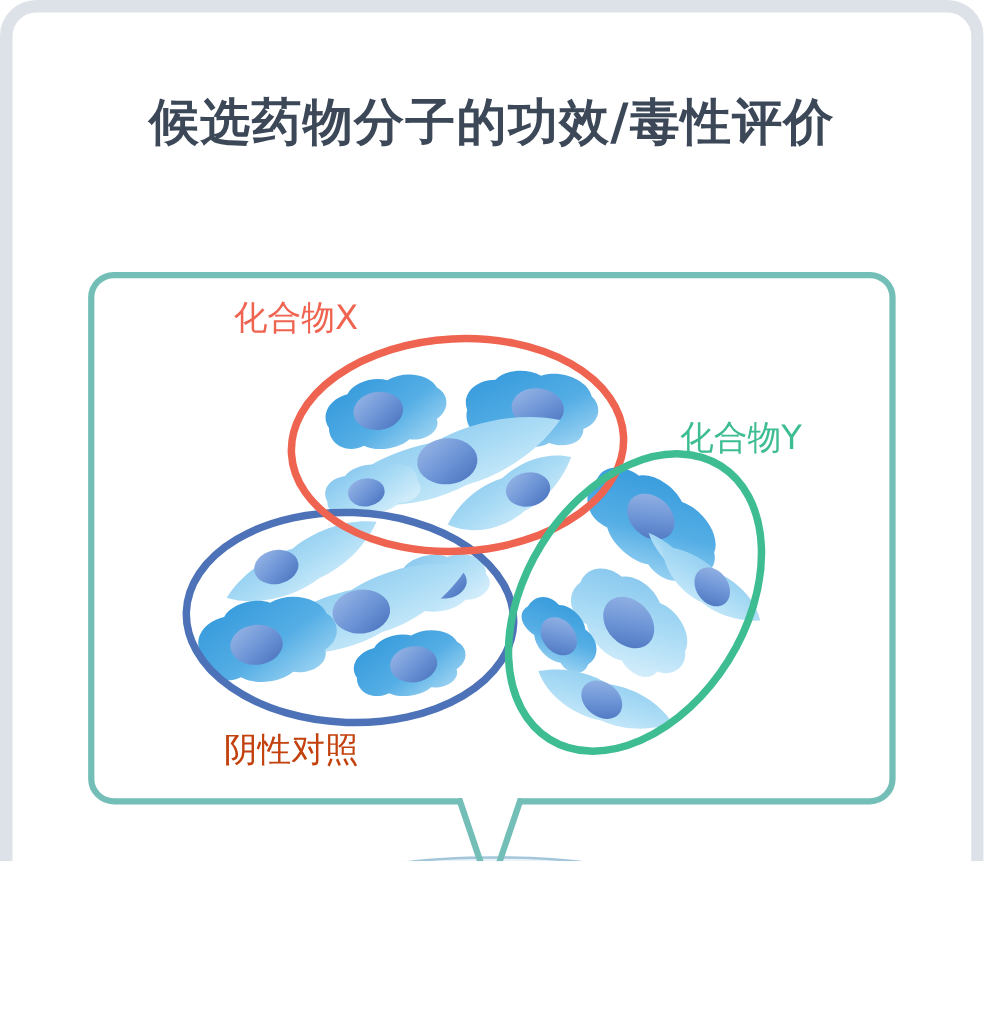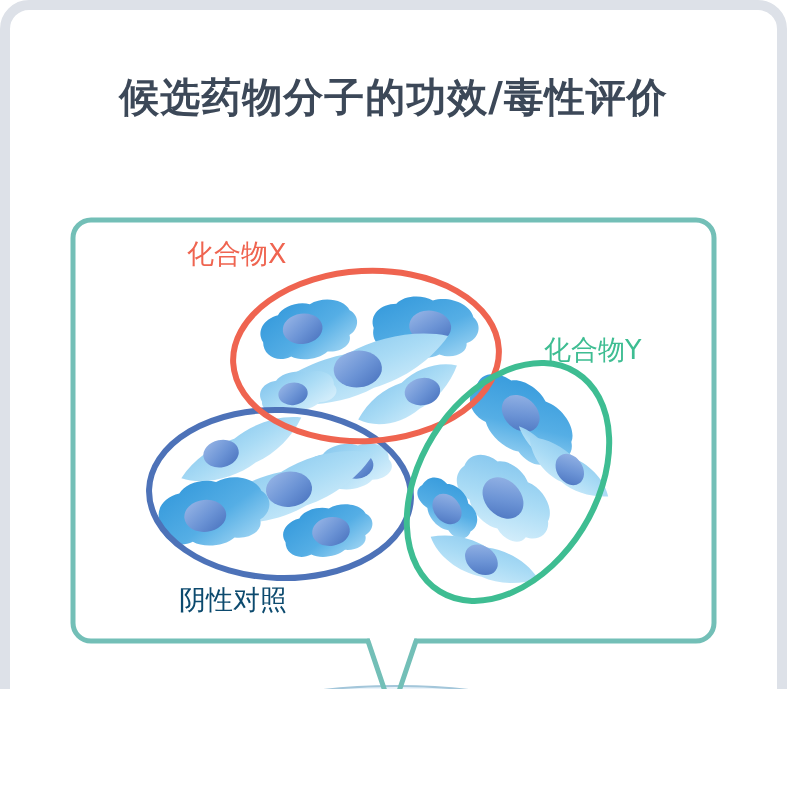--- a/index.html
+++ b/index.html
@@ -7,21 +7,21 @@
   .stage{position:relative;width:787px;height:689px;overflow:hidden;background:#ffffff;}
   .stage svg{position:absolute;left:0;top:0;}
   .page-title{
     position:absolute;left:0;top:70px;width:100%;
     text-align:center;font-size:40px;font-weight:bold;
     color:#3c4858;letter-spacing:1px;
   }
   .group-label{position:absolute;font-size:27px;font-weight:500;white-space:nowrap;}
   .label-x{left:187px;top:236px;color:#ef6450;}
   .label-y{left:544px;top:332px;color:#3ebd92;}
-  .label-nc{left:179px;top:582px;color:#0c4a6e;}
+  .label-nc{left:179px;top:582px;color:#c2410c;}
 </style>
 </head>
 <body>
 
 <div class="stage">
 
   <svg width="787" height="811" viewBox="0 0 787 811">
     <defs>
       <linearGradient id="gd" x1="0" y1="0" x2="1" y2="1">
         <stop offset="0" stop-color="#2f96da"></stop>

